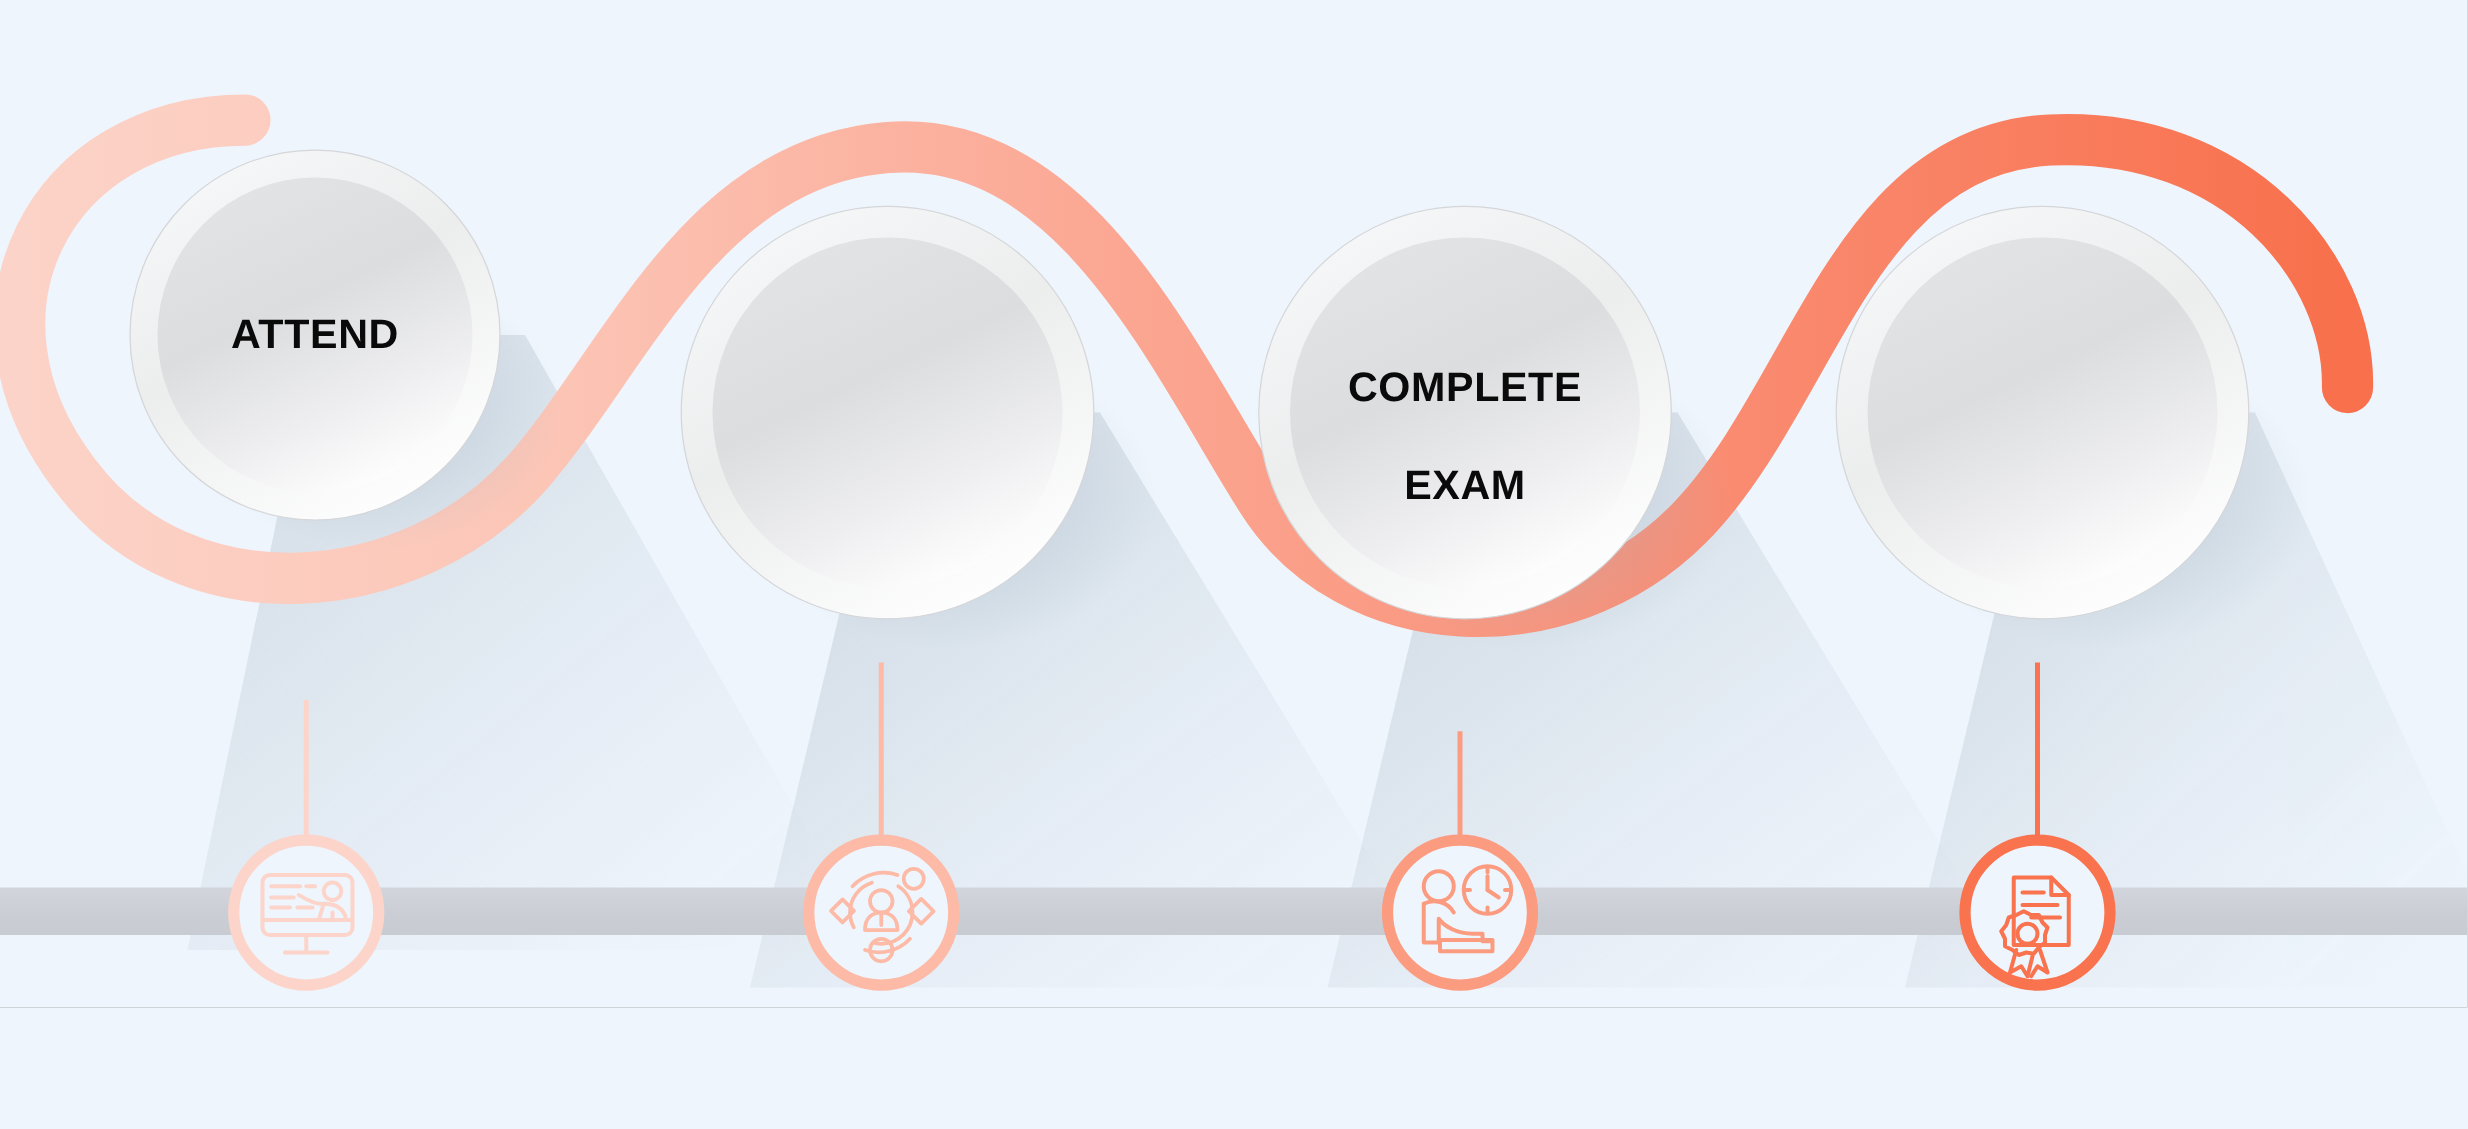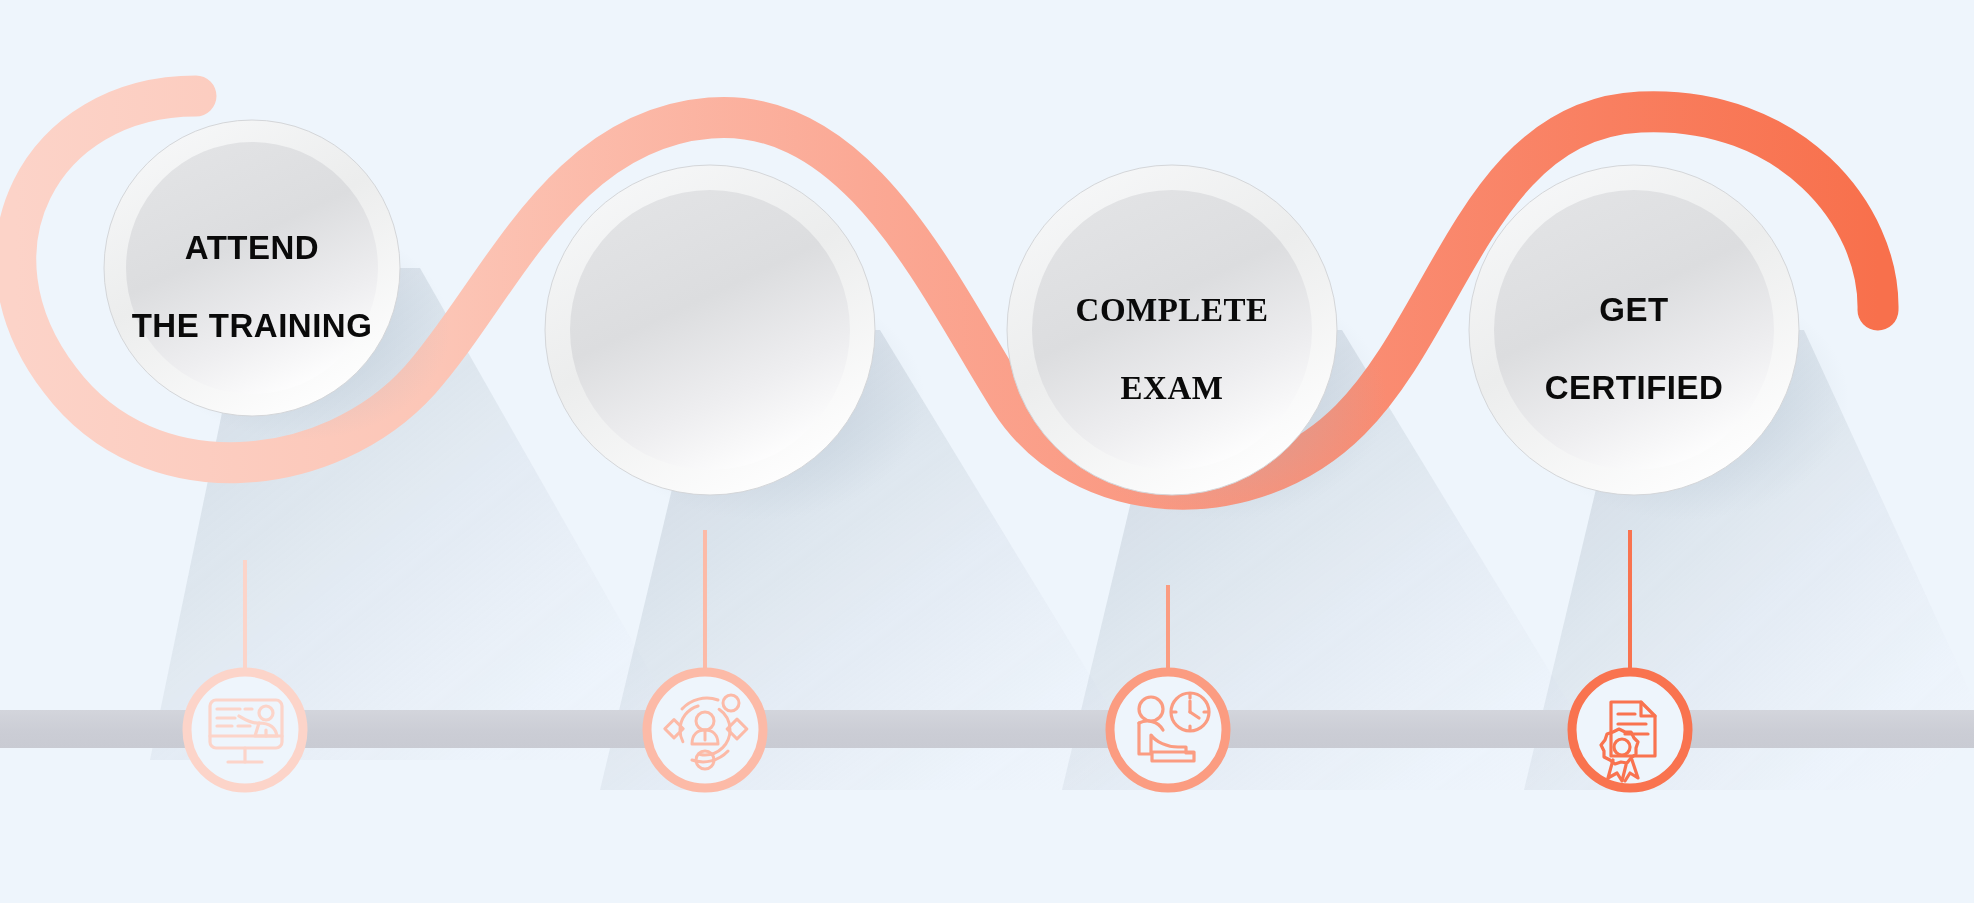--- a/index.html
+++ b/index.html
@@ -196,27 +196,22 @@
           <circle cx="1622" cy="747" r="8"></circle>
           <path d="M 1613 760 L 1608 778 L 1617 773 L 1622 781 L 1626 765"></path>
           <path d="M 1632 760 L 1638 778 L 1630 773 L 1625 781"></path>
         </g>
       </g>
     </g>
   </svg>
 
   <div class="step-label" style="left:252px; top:268px;">
     <span>ATTEND</span><br>
-    <span>THE TRAINING</span>
   </div>
 
 
-  <div class="step-label" style="left:1172px; top:330px;font-family:Liberation Serif, serif;">
+  <div class="step-label" style="left:1172px; top:330px;">
     <span>COMPLETE</span><br>
     <span>EXAM</span>
   </div>
 
-  <div class="step-label" style="left:1634px; top:330px;">
-    <span>GET</span><br>
-    <span>CERTIFIED</span>
-  </div>
 
 </div>
 
 </body></html>

